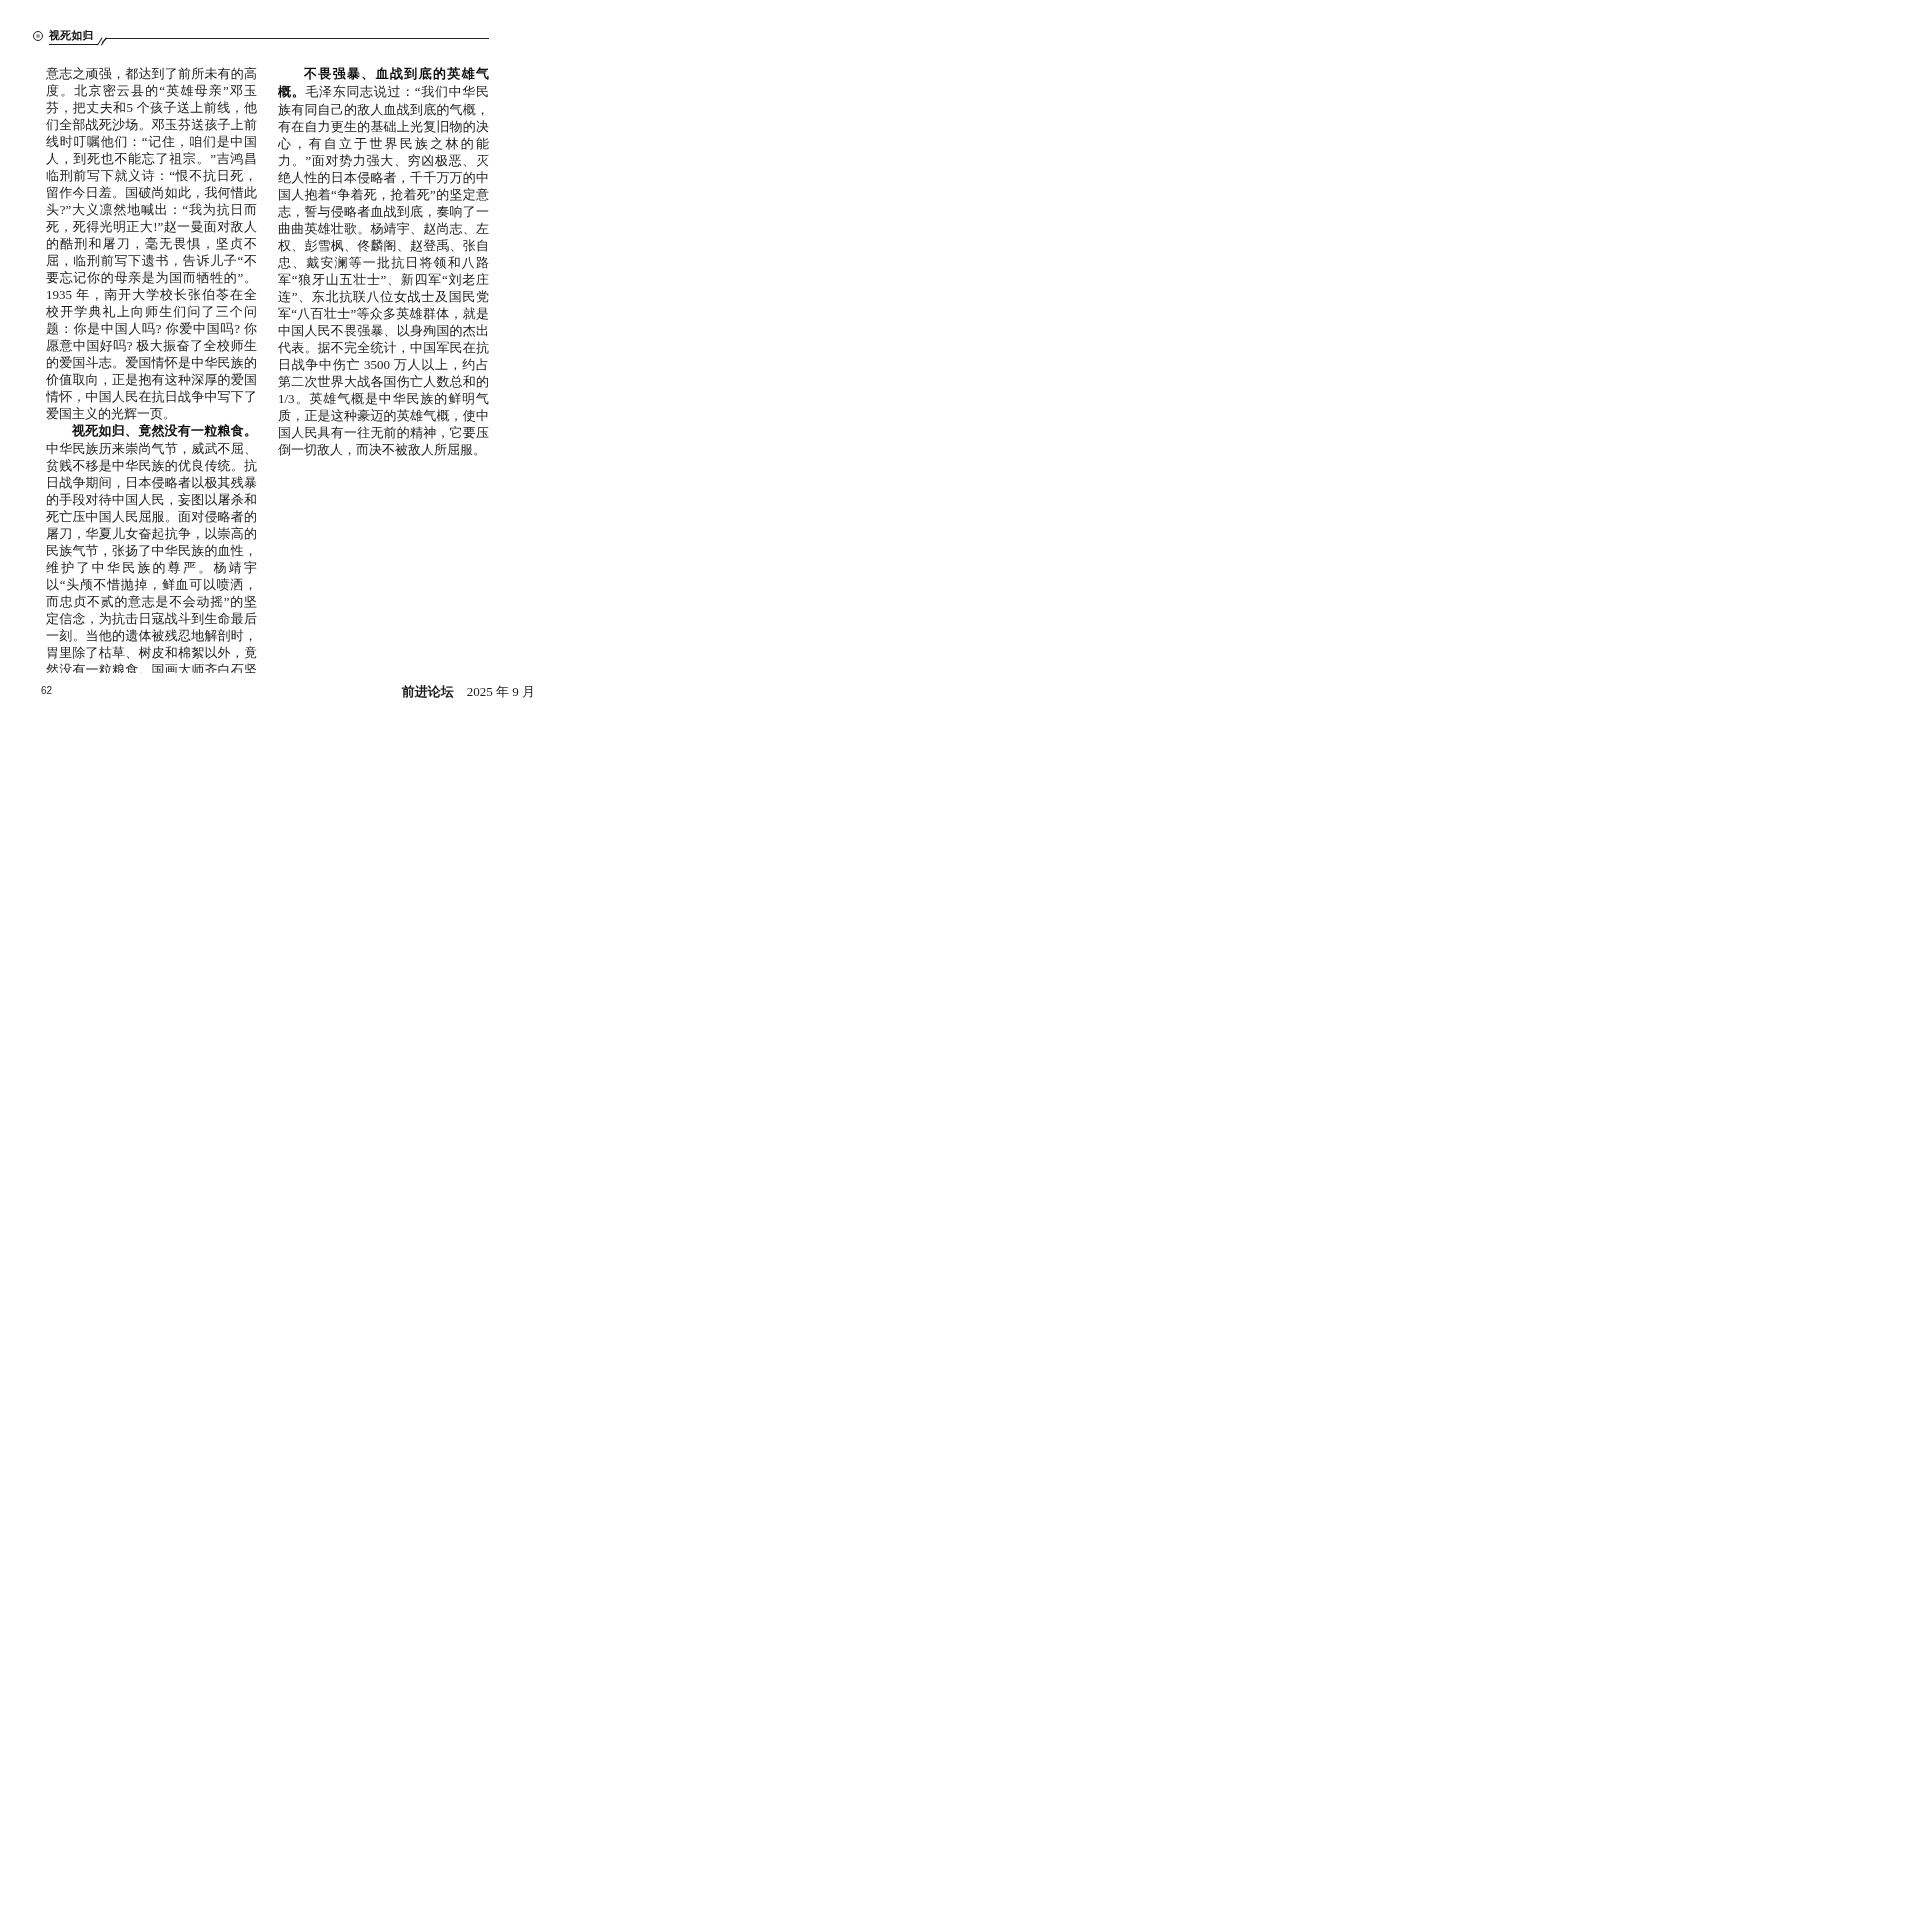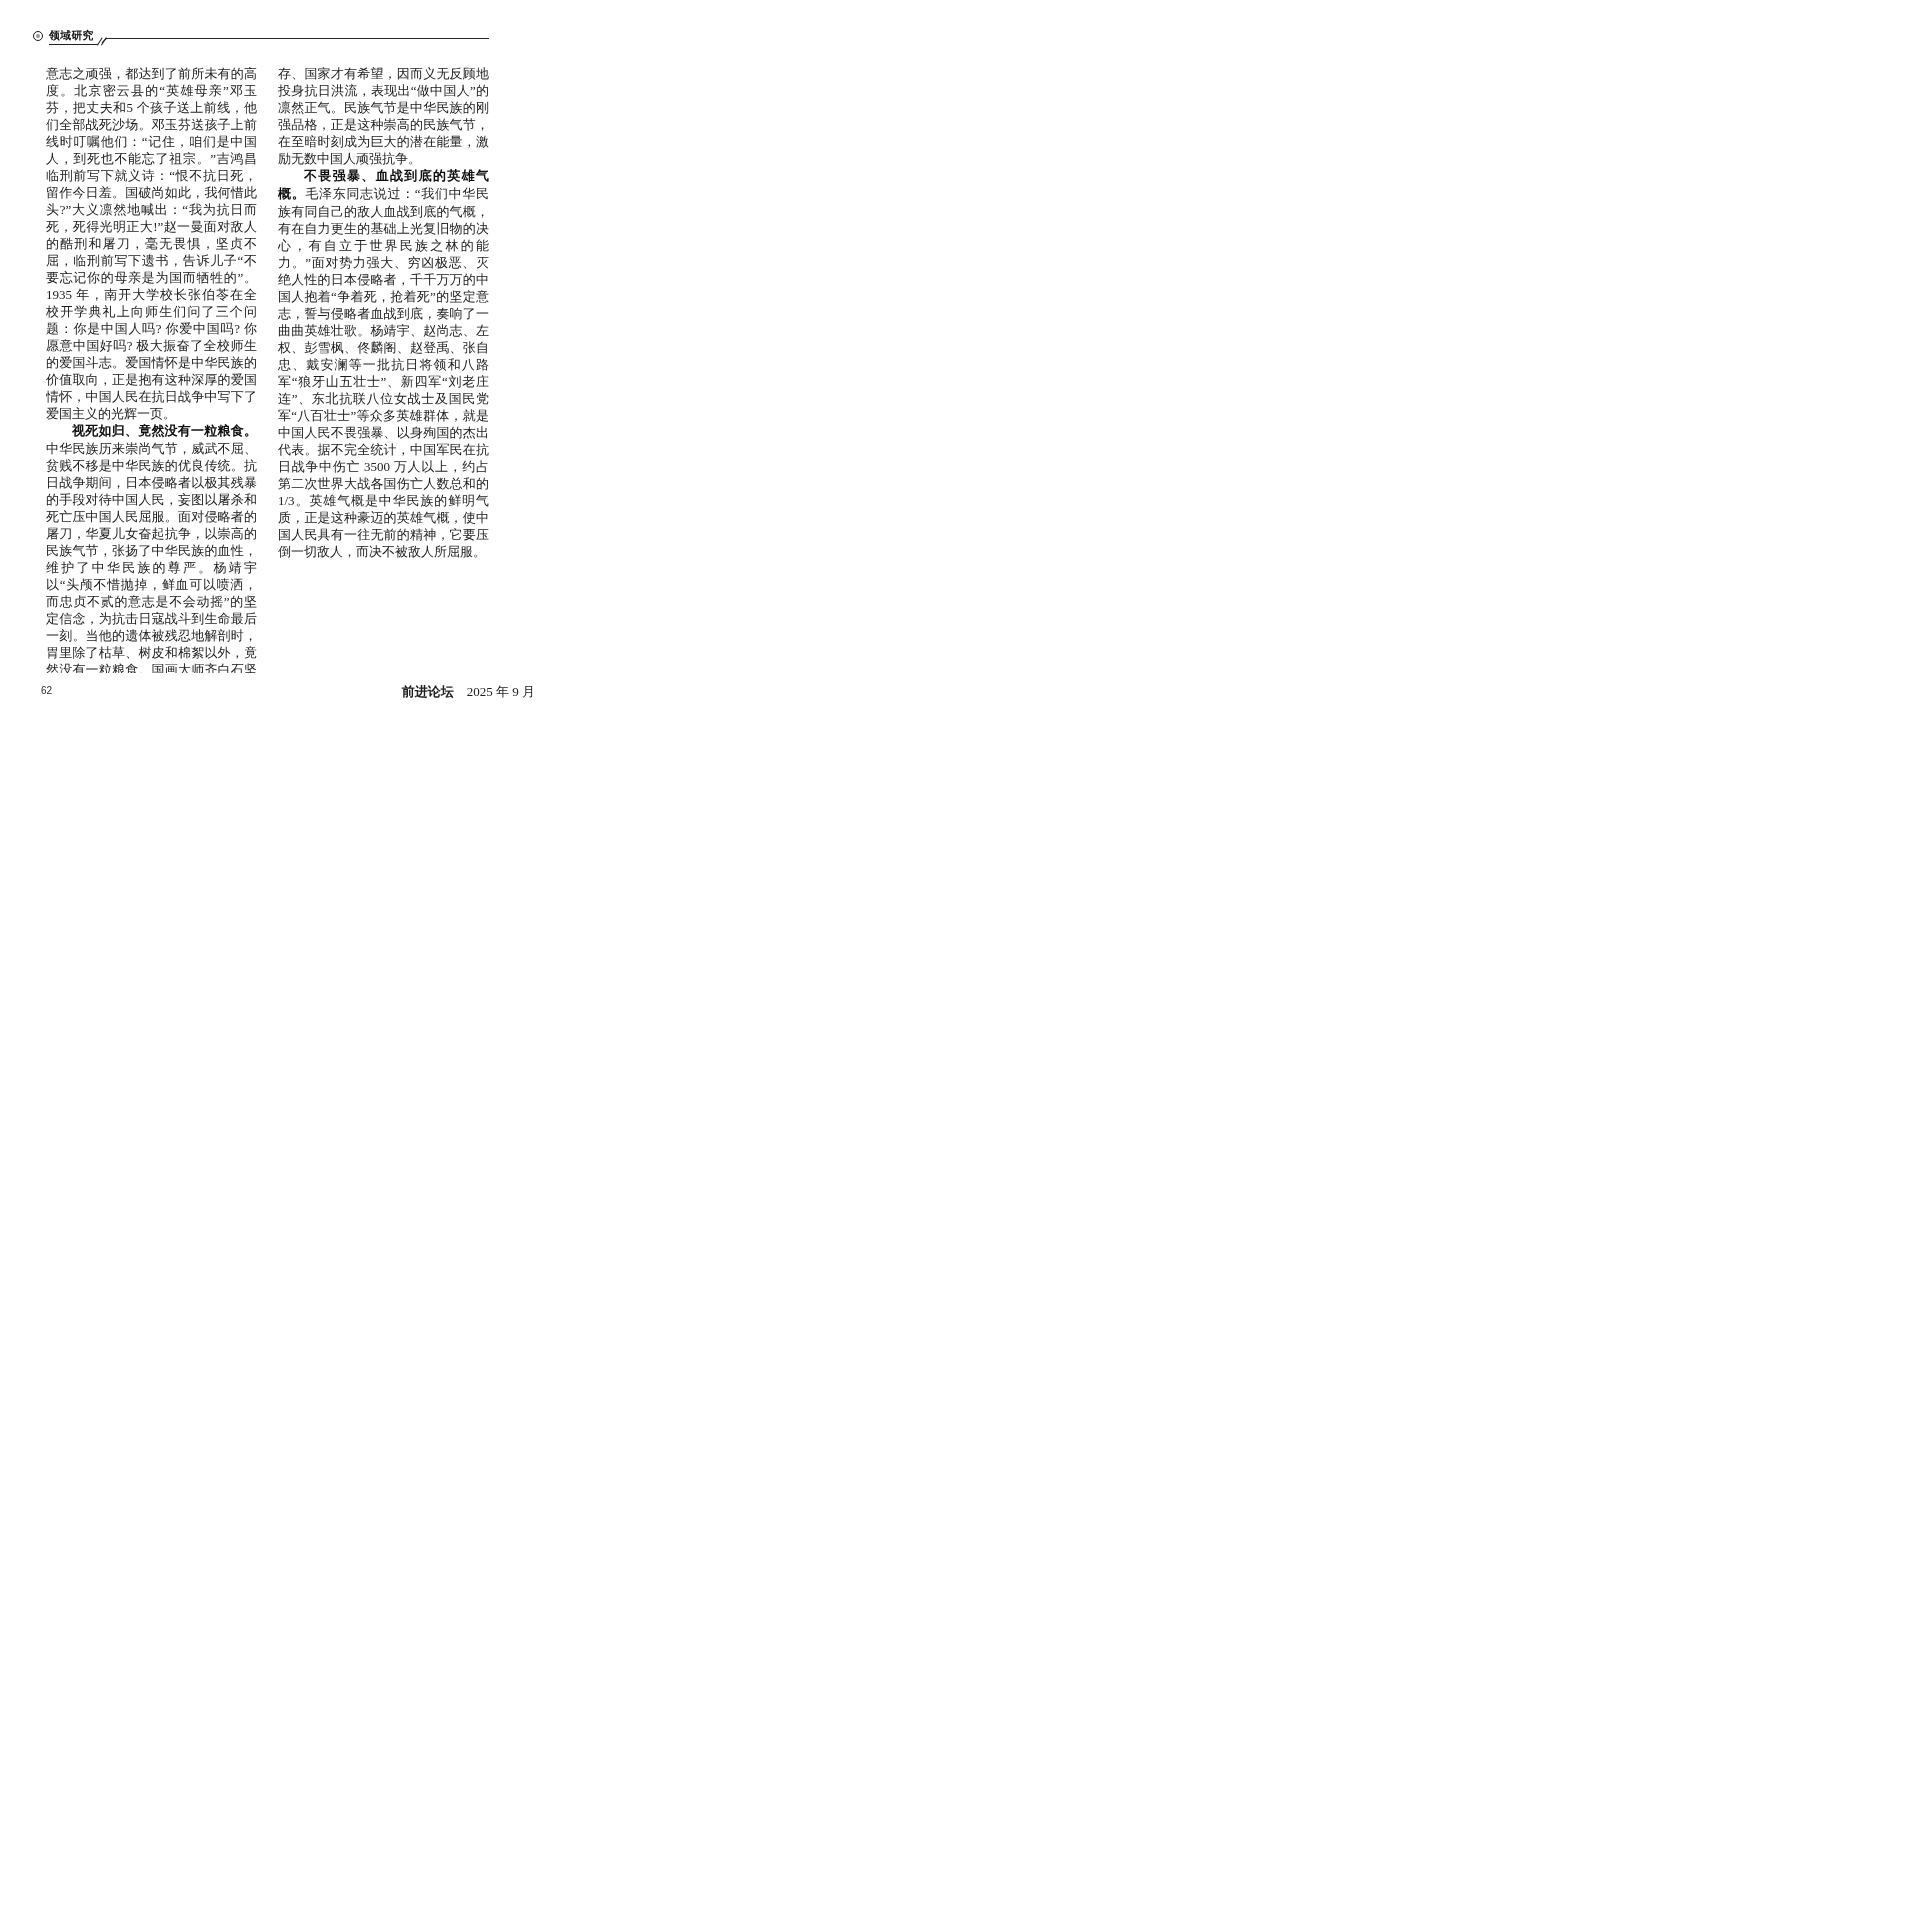--- a/index.html
+++ b/index.html
@@ -129,35 +129,34 @@
 </style>
 </head>
 <body>
 
 <div class="page">
 
   <header>
     <span class="hdr-icon">
         <span class="core"></span>
       </span>
-    <h1 class="hdr-title">领域研究</h1>
+    <h1 class="hdr-title">视死如归</h1>
     <div class="rule-short"></div>
     <div class="slash slash1"></div>
     <div class="slash slash2"></div>
     <div class="rule-long-tip"></div>
     <div class="rule-long"></div>
   </header>
 
   <main>
     <section class="col col-left" id="col-left">
         <p class="para">意志之顽强，都达到了前所未有的高度。北京密云县的“英雄母亲”邓玉芬，把丈夫和5 个孩子送上前线，他们全部战死沙场。邓玉芬送孩子上前线时叮嘱他们：“记住，咱们是中国人，到死也不能忘了祖宗。”吉鸿昌临刑前写下就义诗：“恨不抗日死，留作今日羞。国破尚如此，我何惜此头?”大义凛然地喊出：“我为抗日而死，死得光明正大!”赵一曼面对敌人的酷刑和屠刀，毫无畏惧，坚贞不屈，临刑前写下遗书，告诉儿子“不要忘记你的母亲是为国而牺牲的”。1935 年，南开大学校长张伯苓在全校开学典礼上向师生们问了三个问题：你是中国人吗? 你爱中国吗? 你愿意中国好吗? 极大振奋了全校师生的爱国斗志。爱国情怀是中华民族的价值取向，正是抱有这种深厚的爱国情怀，中国人民在抗日战争中写下了爱国主义的光辉一页。</p>
         <p class="para indent"><b class="lead">视死如归、竟然没有一粒粮食。</b>中华民族历来崇尚气节，威武不屈、贫贱不移是中华民族的优良传统。抗日战争期间，日本侵略者以极其残暴的手段对待中国人民，妄图以屠杀和死亡压中国人民屈服。面对侵略者的屠刀，华夏儿女奋起抗争，以崇高的民族气节，张扬了中华民族的血性，维护了中华民族的尊严。杨靖宇以“头颅不惜抛掉，鲜血可以喷洒，而忠贞不贰的意志是不会动摇”的坚定信念，为抗击日寇战斗到生命最后一刻。当他的遗体被残忍地解剖时，胃里除了枯草、树皮和棉絮以外，竟然没有一粒粮食。国画大师齐白石坚守节操，不事敌伪，曾赋诗“寿高不死羞为贼，不丑长安作饿饕”，表达自己宁可饿死，也决不取悦敌人、卖国求荣的决心。当时，一切觉醒了的中国人都意识到，唯有彻底打败日本侵略者，取得抗战最后胜利，中华民族才能生</p>
       </section>
     <section class="col col-right" id="col-right">
-        <p class="para">存、国家才有希望，因而义无反顾地投身抗日洪流，表现出“做中国人”的凛然正气。民族气节是中华民族的刚强品格，正是这种崇高的民族气节，在至暗时刻成为巨大的潜在能量，激励无数中国人顽强抗争。</p>
         <p class="para indent"><b class="lead">不畏强暴、血战到底的英雄气概。</b>毛泽东同志说过：“我们中华民族有同自己的敌人血战到底的气概，有在自力更生的基础上光复旧物的决心，有自立于世界民族之林的能力。”面对势力强大、穷凶极恶、灭绝人性的日本侵略者，千千万万的中国人抱着“争着死，抢着死”的坚定意志，誓与侵略者血战到底，奏响了一曲曲英雄壮歌。杨靖宇、赵尚志、左权、彭雪枫、佟麟阁、赵登禹、张自忠、戴安澜等一批抗日将领和八路军“狼牙山五壮士”、新四军“刘老庄连”、东北抗联八位女战士及国民党军“八百壮士”等众多英雄群体，就是中国人民不畏强暴、以身殉国的杰出代表。据不完全统计，中国军民在抗日战争中伤亡 3500 万人以上，约占第二次世界大战各国伤亡人数总和的1/3。英雄气概是中华民族的鲜明气质，正是这种豪迈的英雄气概，使中国人民具有一往无前的精神，它要压倒一切敌人，而决不被敌人所屈服。</p>
       </section>
   </main>
 
   <footer>
     <div class="pageno">62</div>
     <div class="foot-center">
       <span class="journal">前进论坛</span><span class="issue">2025 年 9 月</span>
     </div>
   </footer>

